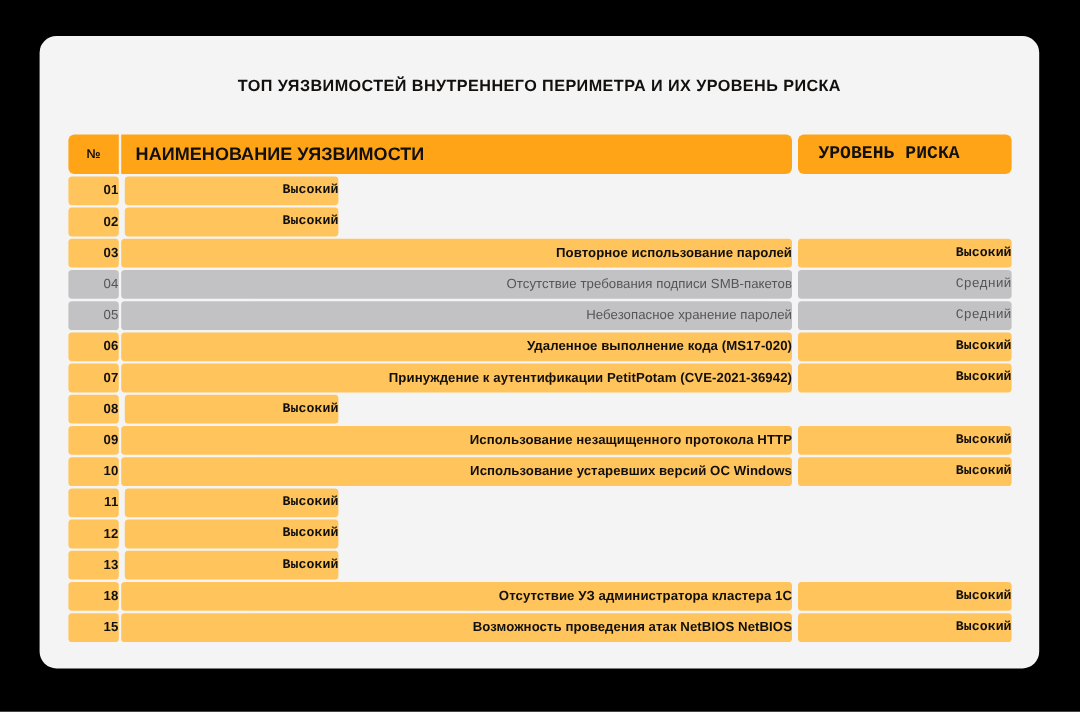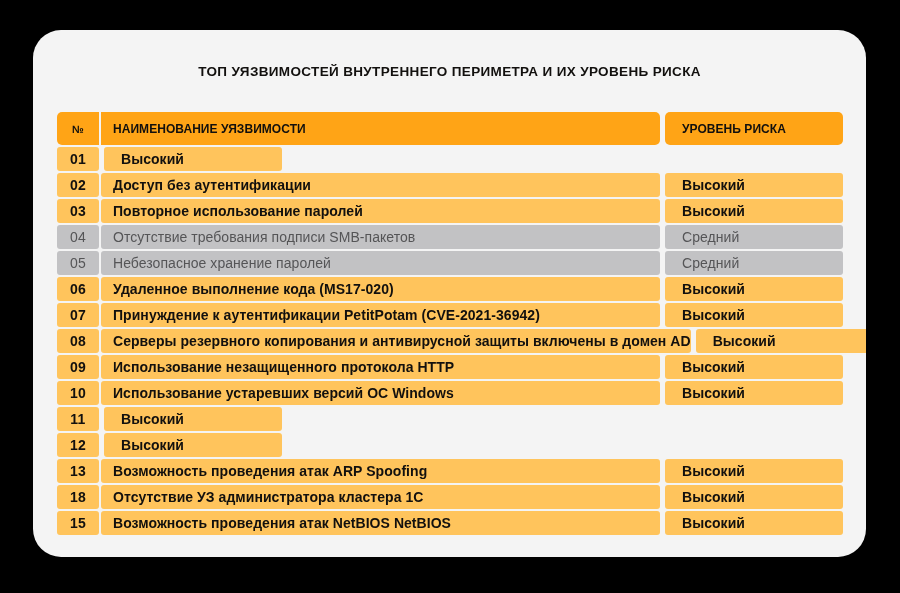--- a/index.html
+++ b/index.html
@@ -22,21 +22,21 @@
     background: #000000;
   }
 
   .card {
     position: absolute;
     left: 33px;
     top: 30px;
     width: 833px;
     height: 527px;
     background: #f4f4f4;
-    border-radius: 28px;
+    border-radius: 14px;
     box-sizing: border-box;
     overflow: hidden;
   }
 
   .card-title {
     position: absolute;
     left: 0;
     top: 34px;
     width: 833px;
     text-align: center;
@@ -92,55 +92,56 @@
   }
 
   
   .header-row { height: 33px; margin-bottom: 2px; }
   .header-row .c-num,
   .header-row .c-name,
   .header-row .c-risk {
     background: #ffa416;
     color: #12100e;
     font-weight: bold;
-    font-size: 12px;
+    font-size: 15px;
     letter-spacing: 0.45px;
   }
   .header-row .c-num  { border-radius: 5px 0 0 5px; font-size: 10.5px; }
   .header-row .c-name { border-radius: 0 5px 5px 0; }
   .header-row .c-risk { border-radius: 5px; }
 
   
   .body-row { height: 24px; }
   .body-row .c-num,
   .body-row .c-name,
   .body-row .c-risk {
-    font-size: 14px;
+    font-size: 11px;
     border-radius: 3px;
+    justify-content: flex-end;
   }
 
   .body-row.high .c-num,
   .body-row.high .c-name,
   .body-row.high .c-risk {
     background: #ffc45c;
     color: #12100e;
     font-weight: bold;
   }
 
   .body-row.medium .c-num,
   .body-row.medium .c-name,
   .body-row.medium .c-risk {
     background: #c2c2c4;
     color: #555557;
     font-weight: normal;
   }
 
   .c-num span { letter-spacing: 0.3px; }
   .c-name span { letter-spacing: 0.05px; white-space: nowrap; }
-  .c-risk span { letter-spacing: 0.05px; white-space: nowrap; }
+  .c-risk span { letter-spacing: 0.05px; white-space: nowrap; font-family: Liberation Mono, monospace; }
 </style>
 </head>
 <body>
 
 <div class="stage">
   <div class="card">
 
     <div class="card-title">ТОП УЯЗВИМОСТЕЙ ВНУТРЕННЕГО ПЕРИМЕТРА И ИХ УРОВЕНЬ РИСКА</div>
 
     <div class="table">
@@ -163,23 +164,20 @@
               <span>01</span>
             </div>
             <div class="c-risk">
               <span>Высокий</span>
             </div>
           </div>
           <div class="trow body-row high">
             <div class="c-num">
               <span>02</span>
             </div>
-            <div class="c-name">
-              <span>Доступ без аутентификации</span>
-            </div>
             <div class="c-risk">
               <span>Высокий</span>
             </div>
           </div>
           <div class="trow body-row high">
             <div class="c-num">
               <span>03</span>
             </div>
             <div class="c-name">
               <span>Повторное использование паролей</span>
@@ -229,23 +227,20 @@
               <span>Принуждение к аутентификации PetitPotam (CVE-2021-36942)</span>
             </div>
             <div class="c-risk">
               <span>Высокий</span>
             </div>
           </div>
           <div class="trow body-row high">
             <div class="c-num">
               <span>08</span>
             </div>
-            <div class="c-name">
-              <span>Серверы резервного копирования и антивирусной защиты включены в домен AD</span>
-            </div>
             <div class="c-risk">
               <span>Высокий</span>
             </div>
           </div>
           <div class="trow body-row high">
             <div class="c-num">
               <span>09</span>
             </div>
             <div class="c-name">
               <span>Использование незащищенного протокола HTTP</span>
@@ -277,23 +272,20 @@
             <div class="c-num">
               <span>12</span>
             </div>
             <div class="c-risk">
               <span>Высокий</span>
             </div>
           </div>
           <div class="trow body-row high">
             <div class="c-num">
               <span>13</span>
-            </div>
-            <div class="c-name">
-              <span>Возможность проведения атак ARP Spoofing</span>
             </div>
             <div class="c-risk">
               <span>Высокий</span>
             </div>
           </div>
           <div class="trow body-row high">
             <div class="c-num">
               <span>18</span>
             </div>
             <div class="c-name">

